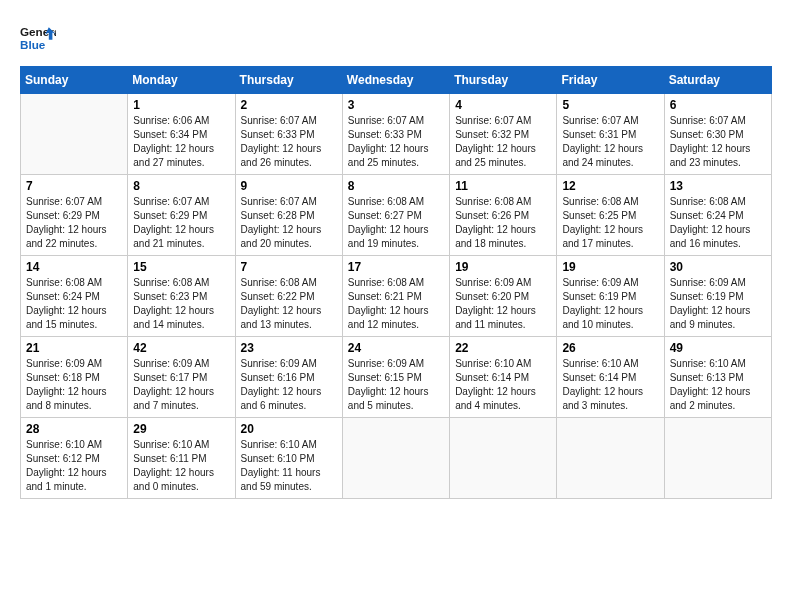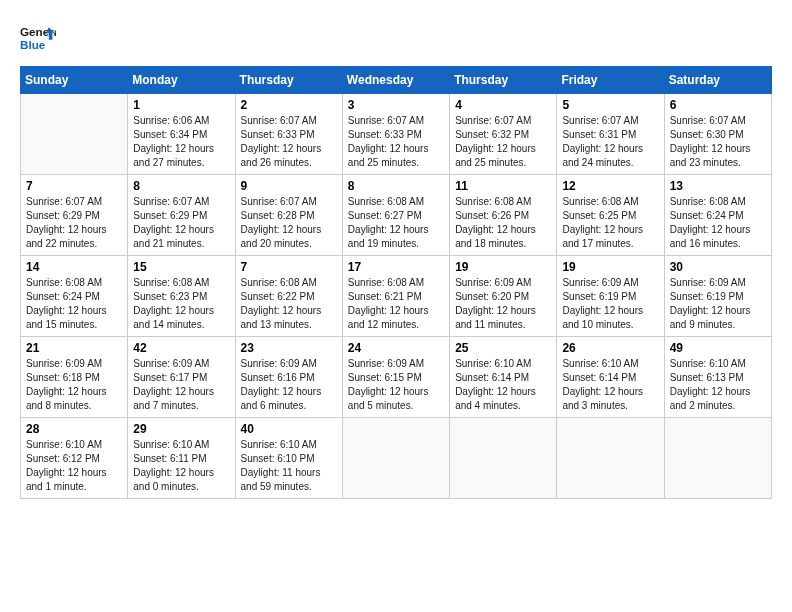--- a/index.html
+++ b/index.html
@@ -273,21 +273,21 @@
 and 6 minutes.</div>
         </td>
         <td>
           <span class="day-num">24</span>
           <div class="day-info" style="white-space: pre-line;">Sunrise: 6:09 AM
 Sunset: 6:15 PM
 Daylight: 12 hours
 and 5 minutes.</div>
         </td>
         <td>
-          <span class="day-num">25</span>
+          <span class="day-num">22</span>
           <div class="day-info" style="white-space: pre-line;">Sunrise: 6:10 AM
 Sunset: 6:14 PM
 Daylight: 12 hours
 and 4 minutes.</div>
         </td>
         <td>
           <span class="day-num">26</span>
           <div class="day-info" style="white-space: pre-line;">Sunrise: 6:10 AM
 Sunset: 6:14 PM
 Daylight: 12 hours
@@ -310,21 +310,21 @@
 and 1 minute.</div>
         </td>
         <td>
           <span class="day-num">29</span>
           <div class="day-info" style="white-space: pre-line;">Sunrise: 6:10 AM
 Sunset: 6:11 PM
 Daylight: 12 hours
 and 0 minutes.</div>
         </td>
         <td>
-          <span class="day-num">40</span>
+          <span class="day-num">20</span>
           <div class="day-info" style="white-space: pre-line;">Sunrise: 6:10 AM
 Sunset: 6:10 PM
 Daylight: 11 hours
 and 59 minutes.</div>
         </td>
         <td class="empty-cell"></td>
         <td class="empty-cell"></td>
         <td class="empty-cell"></td>
         <td class="empty-cell"></td>
       </tr>

